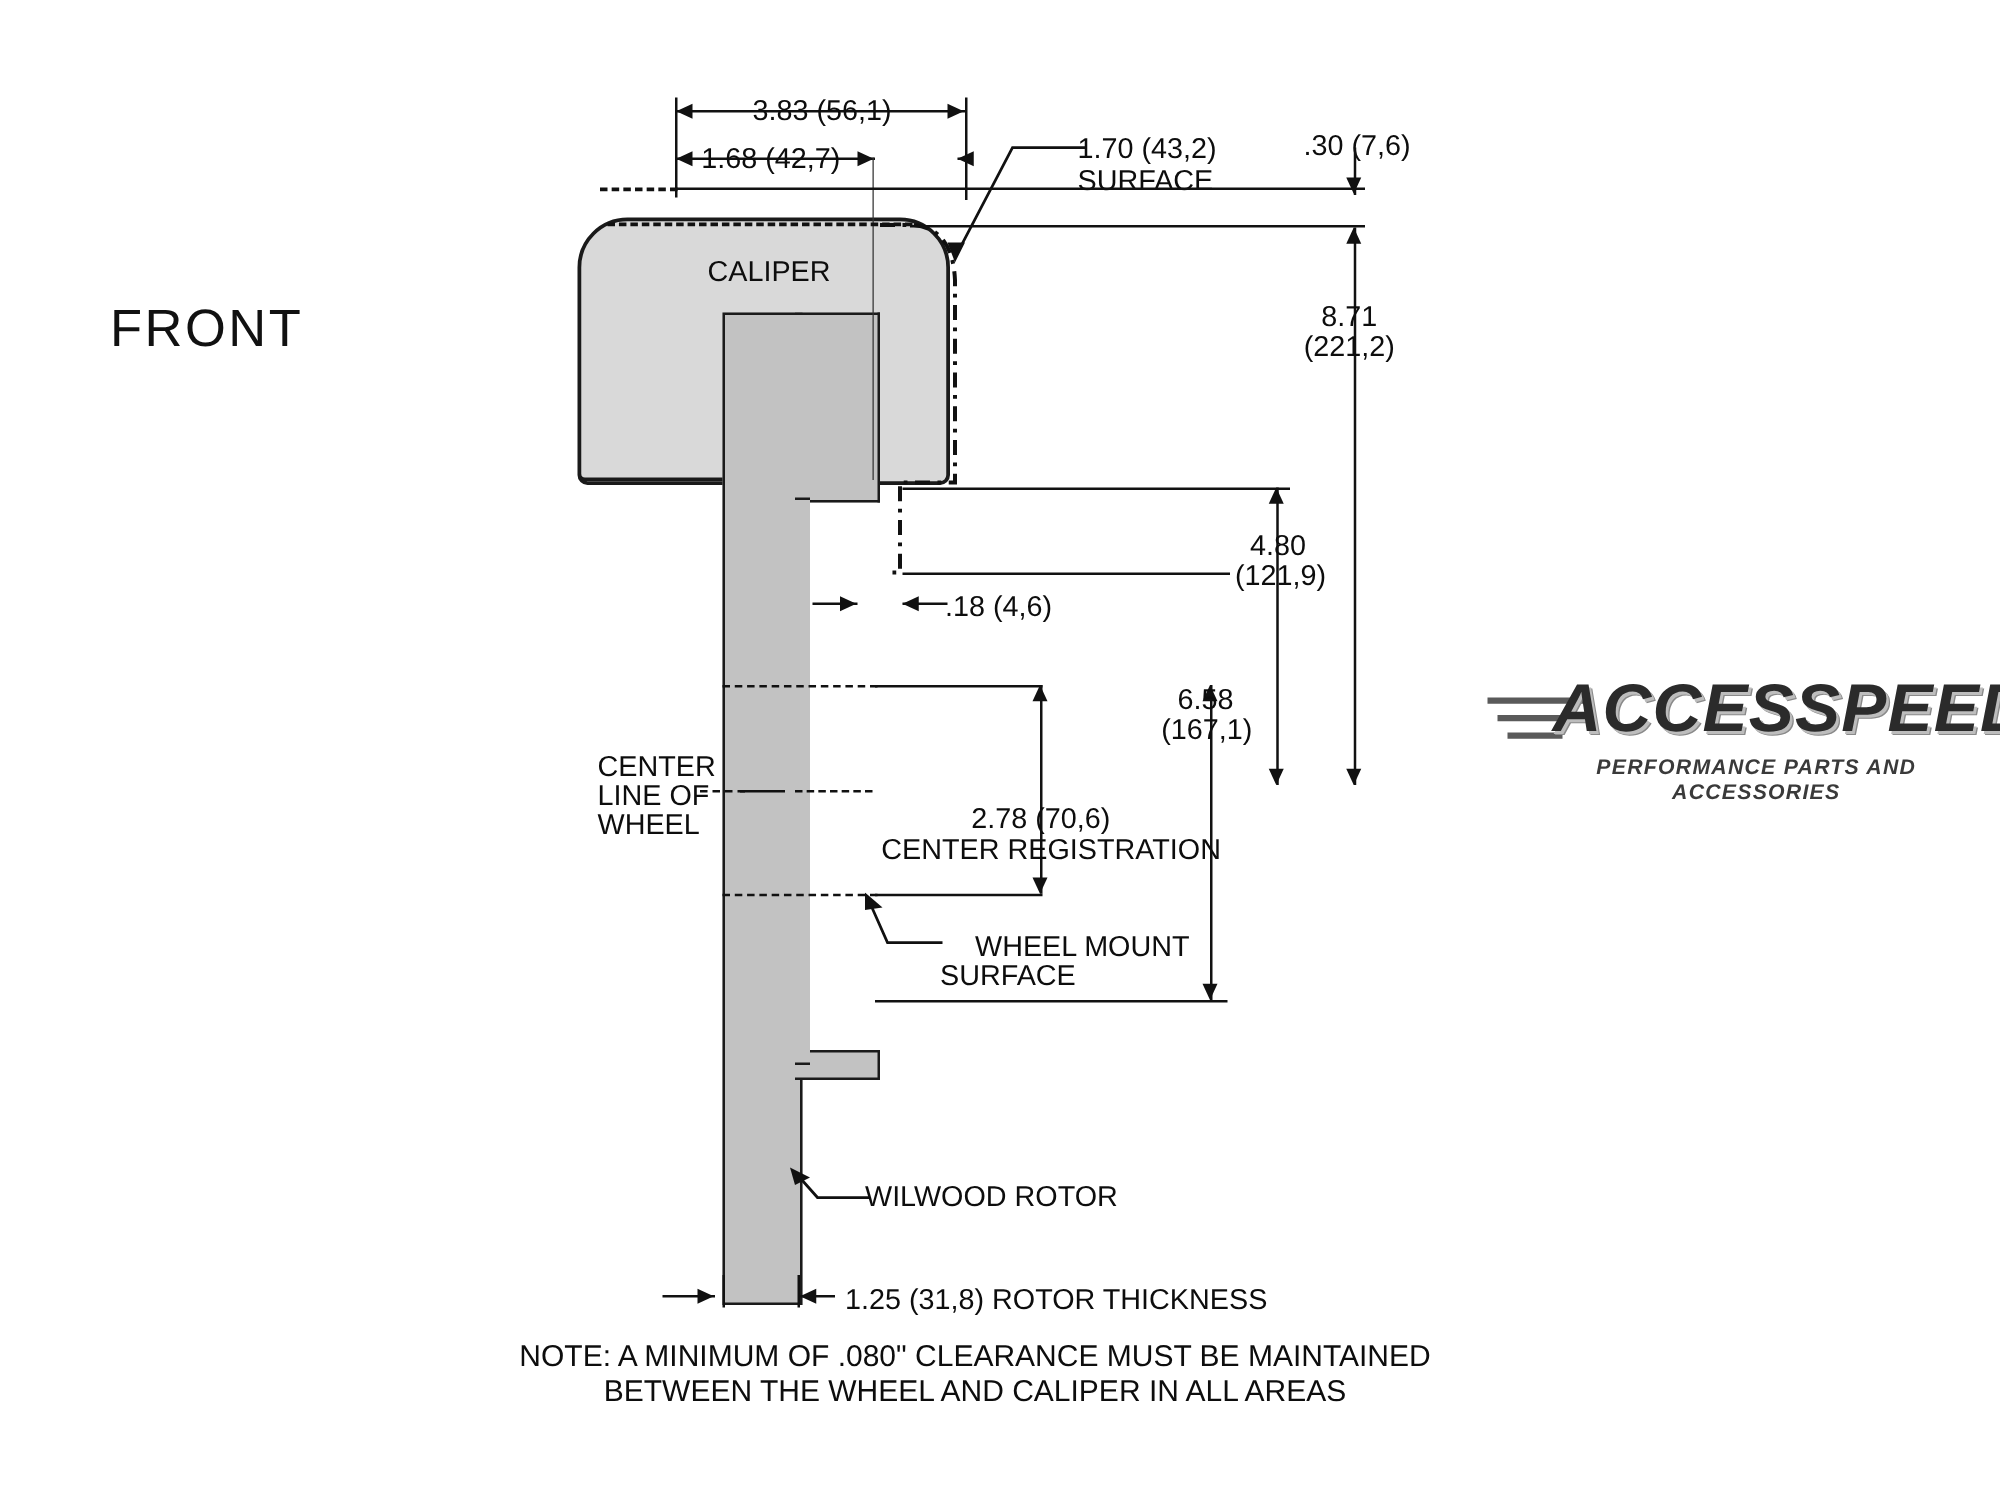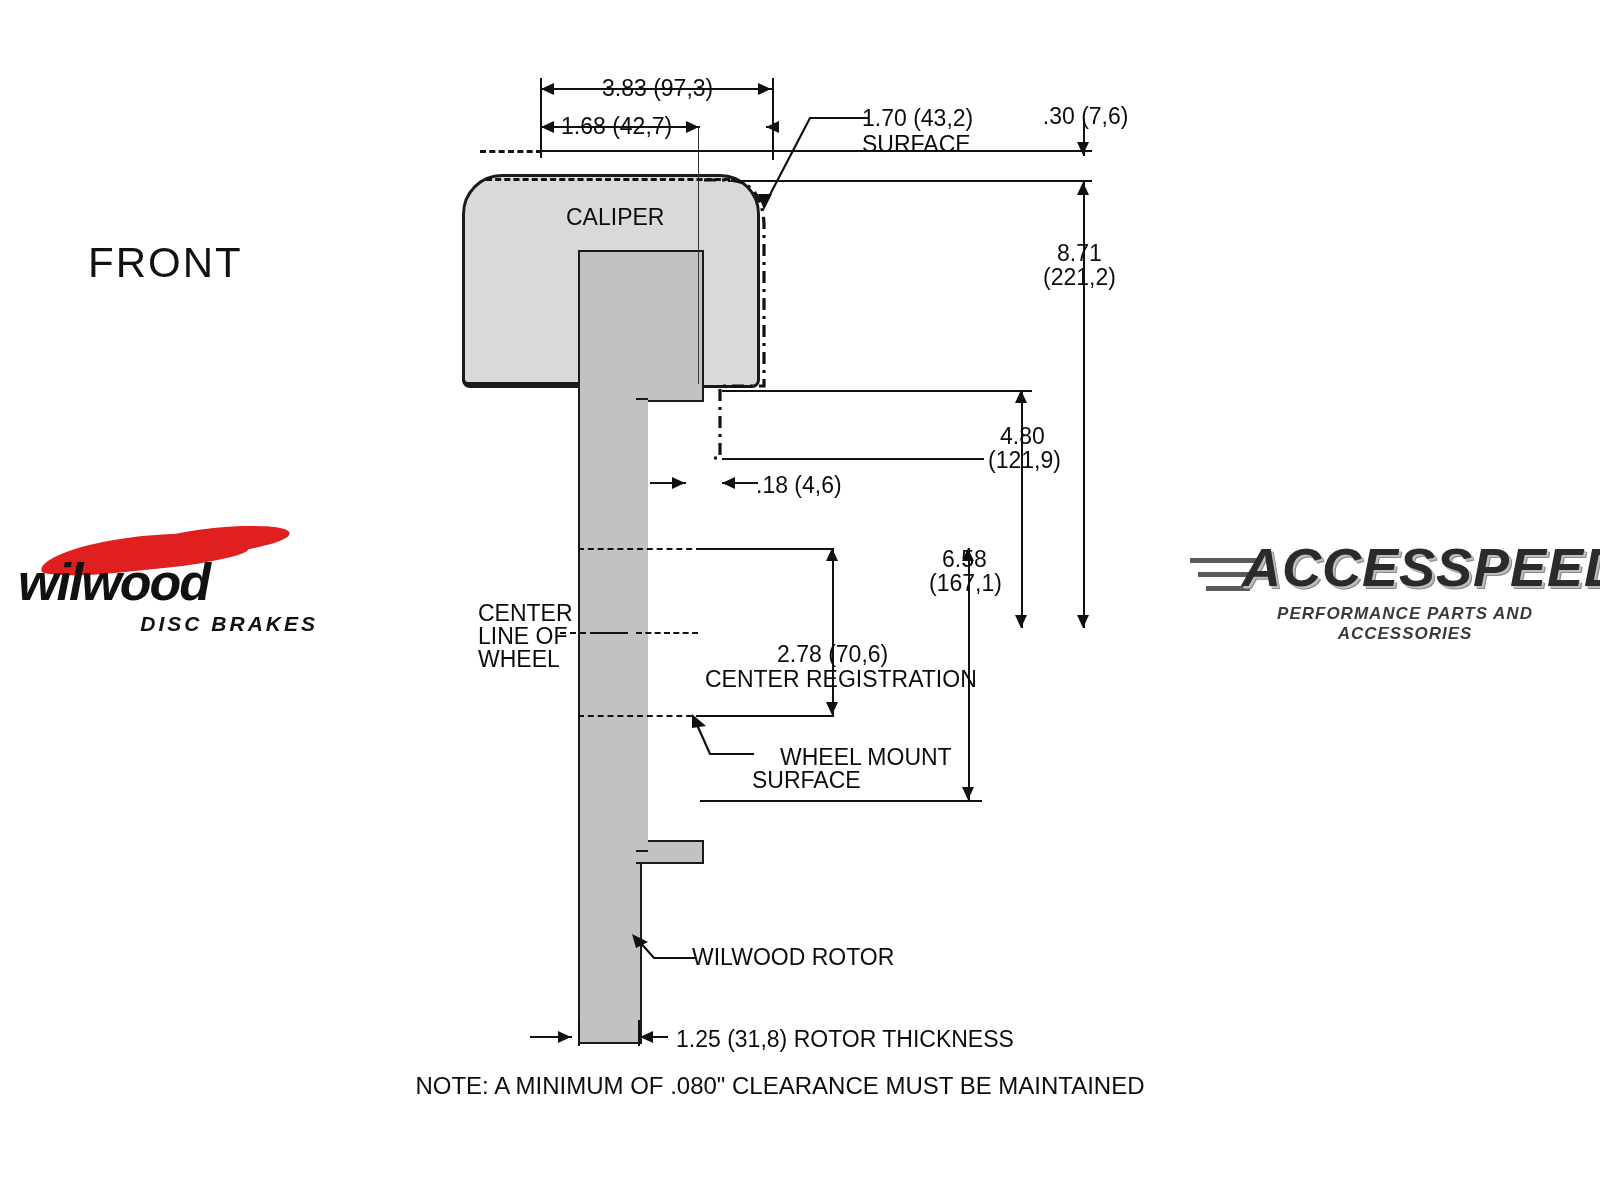--- a/index.html
+++ b/index.html
@@ -163,21 +163,21 @@
   <div class="rotor-body" style="left:636px; top:250px; width:66px; height:148px; border-left:none;"></div>
 
   <div class="rotor-body" style="left:636px; top:840px; width:66px; height:20px; border-left:none;"></div>
   <div class="rotor-body" style="left:636px; top:398px; width:12px; height:450px; border-left:none; border-right:none;"></div>
 
   <div class="rline vline abs" style="left:540px; top:78px; height:80px;"></div>
   <div class="rline vline abs" style="left:772px; top:78px; height:82px;"></div>
   <div class="rline hline abs" style="left:540px; top:88px; width:232px;"></div>
   <div class="arrow arrow-l" style="left:541px; top:83px;"></div>
   <div class="arrow arrow-r" style="left:758px; top:83px;"></div>
-  <div class="abs txt dim" style="left:602px; top:75px;">3.83 (97,3)</div>
+  <div class="abs txt dim" style="left:602px; top:75px;">3.83 (56,1)</div>
 
   <div class="rline hline abs" style="left:540px; top:126px; width:160px;"></div>
   <div class="arrow arrow-l" style="left:541px; top:121px;"></div>
   <div class="arrow arrow-r" style="left:686px; top:121px;"></div>
   <div class="abs txt dim" style="left:561px; top:113px;">1.68 (42,7)</div>
   <div class="arrow arrow-l" style="left:766px; top:121px;"></div>
   <div class="rline hline abs" style="left:766px; top:126px; width:8px;"></div>
 
   <div class="rline vline abs" style="left:698px; top:126px; height:258px; width:1px; background:#333;"></div>
 
@@ -261,27 +261,22 @@
 
   <div class="rline hline abs" style="left:530px; top:1036px; width:42px;"></div>
   <div class="arrow arrow-r" style="left:558px; top:1031px;"></div>
   <div class="rline hline abs" style="left:640px; top:1036px; width:28px;"></div>
   <div class="arrow arrow-l" style="left:640px; top:1031px;"></div>
   <div class="rline vline abs" style="left:578px; top:1020px; height:26px;"></div>
   <div class="rline vline abs" style="left:638px; top:1020px; height:26px;"></div>
   <div class="abs txt dim" style="left:676px; top:1026px;">1.25 (31,8) ROTOR THICKNESS</div>
 
   <div class="abs txt note" style="left:380px; top:1070px; width:800px;">NOTE: A MINIMUM OF .080" CLEARANCE MUST BE MAINTAINED</div>
-
-  <div class="wilwood-wrap" style="left:10px; top:530px; width:320px; height:120px;">
-    <div class="wilwood-swish" style="left:30px; top:6px; width:208px; height:34px;"></div>
-    <div class="wilwood-swish" style="left:130px; top:-2px; width:150px; height:26px; border-radius:50%;"></div>
-    <div class="abs wilwood-word" style="left:8px; top:22px;">wilwood</div>
-    <div class="abs wilwood-sub" style="left:8px; top:82px; width:300px;">DISC BRAKES</div>
-  </div>
+  <div class="abs txt note" style="left:380px; top:1098px; width:800px;">BETWEEN THE WHEEL AND CALIPER IN ALL AREAS</div>
+
 
   <div class="acc-wrap" style="left:1190px; top:528px; width:400px; height:110px;">
     <div class="acc-bar" style="left:0px; top:30px; width:80px;"></div>
     <div class="acc-bar" style="left:8px; top:44px; width:60px;"></div>
     <div class="acc-bar" style="left:16px; top:58px; width:44px;"></div>
     <div class="abs acc-word" style="left:52px; top:8px;">ACCESSPEED</div>
     <div class="abs acc-sub" style="left:40px; top:76px; width:350px;">PERFORMANCE PARTS AND ACCESSORIES</div>
   </div>
 
 </div>

